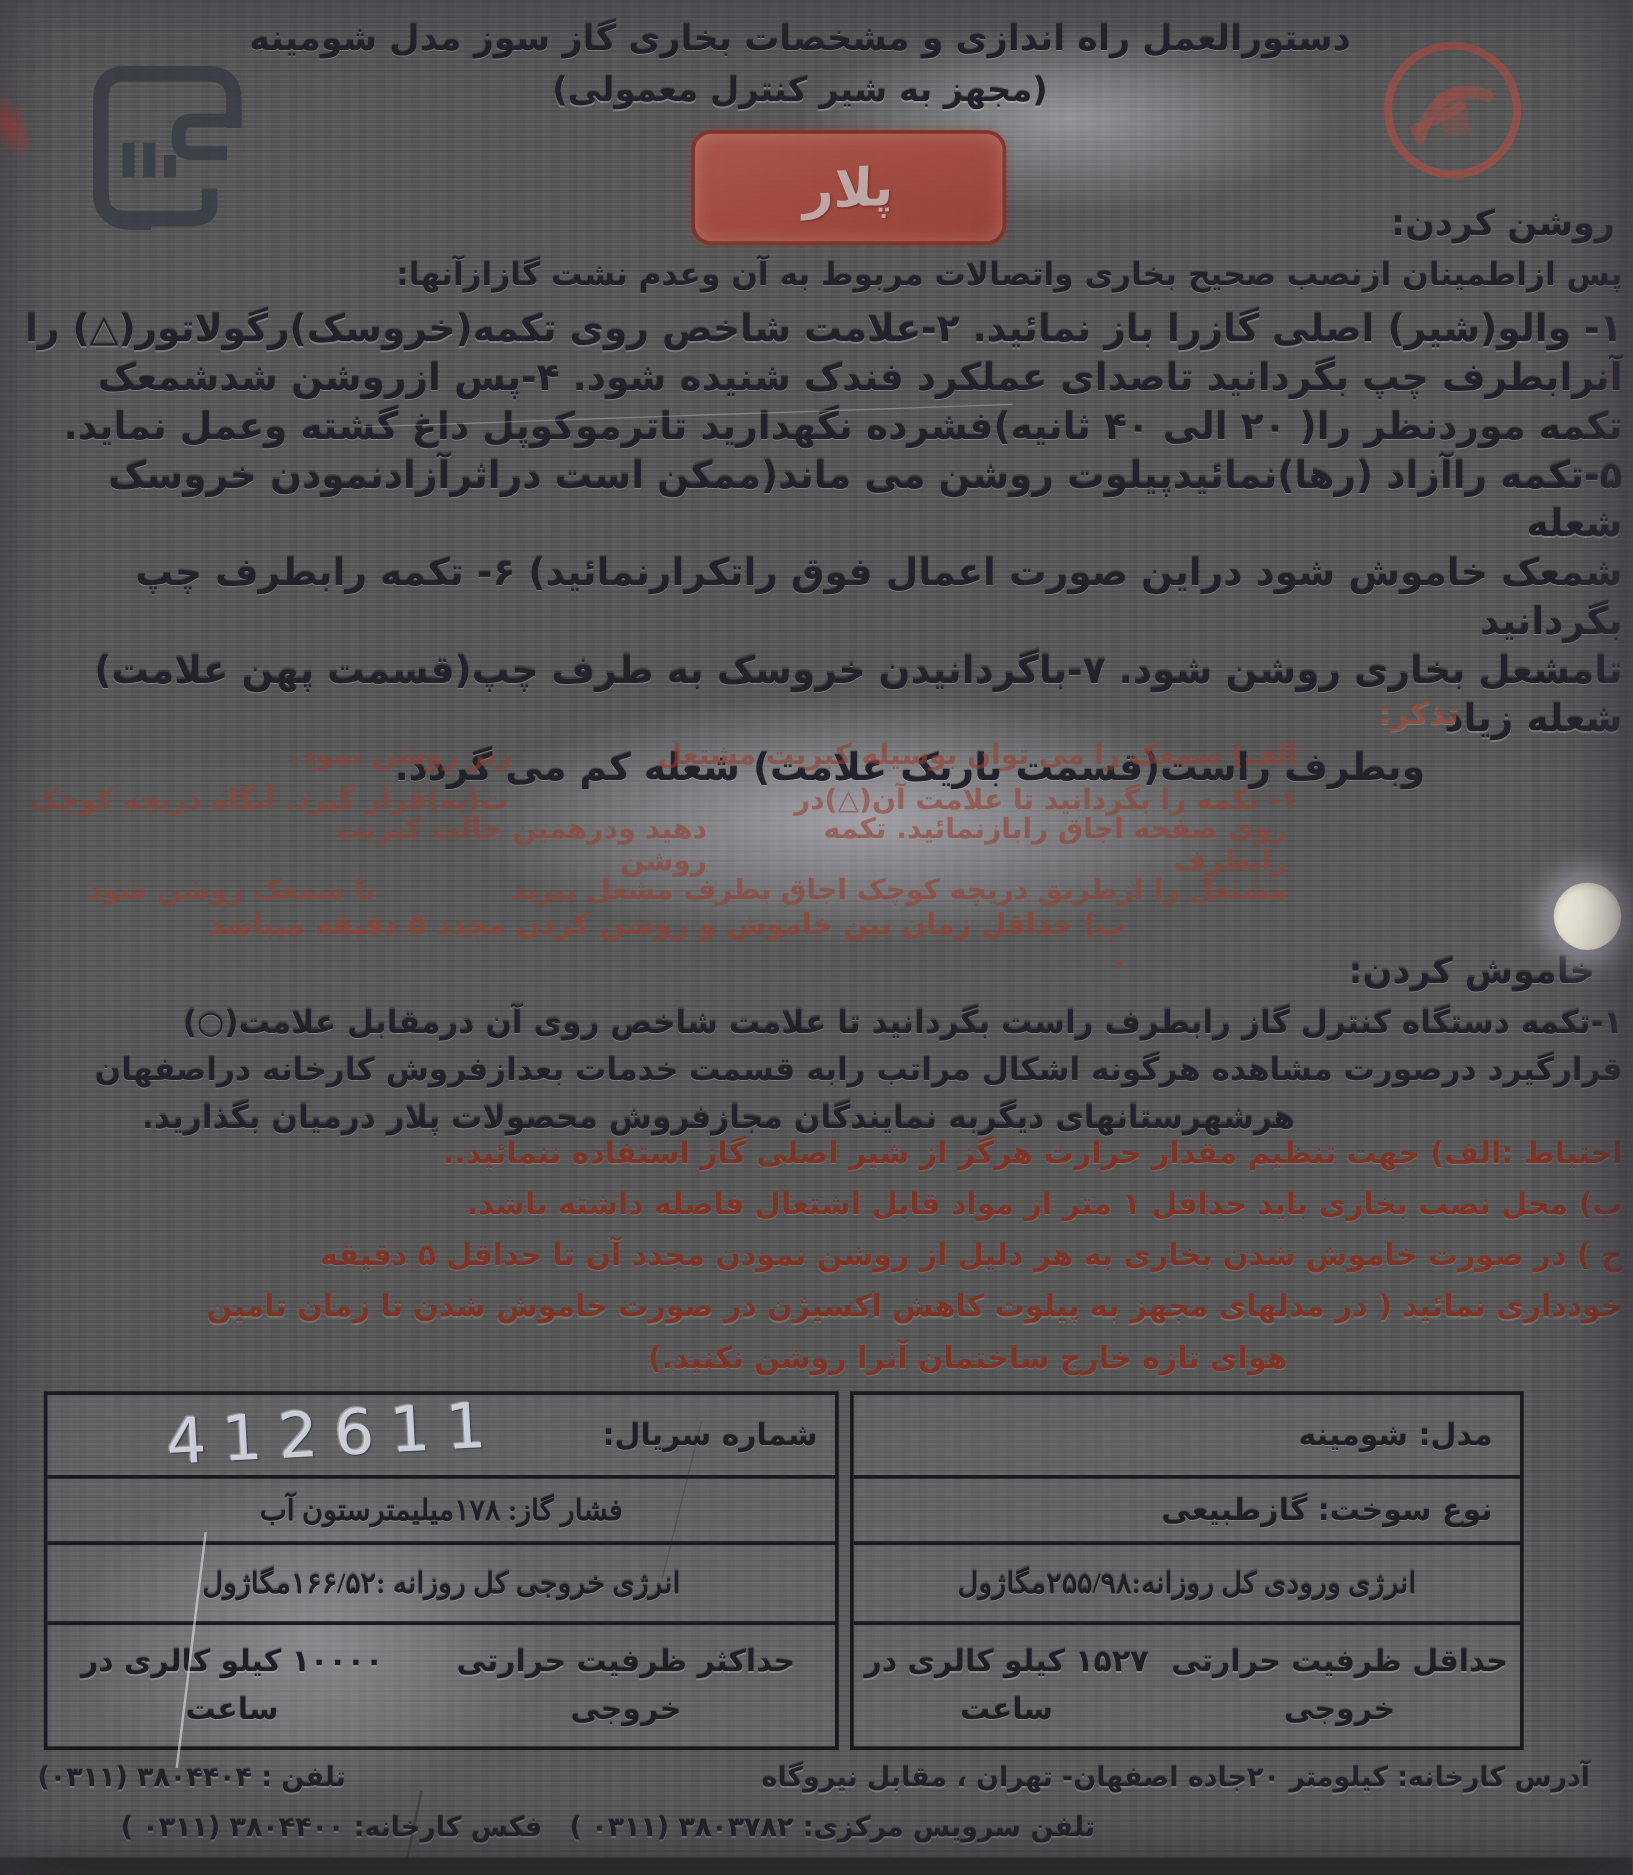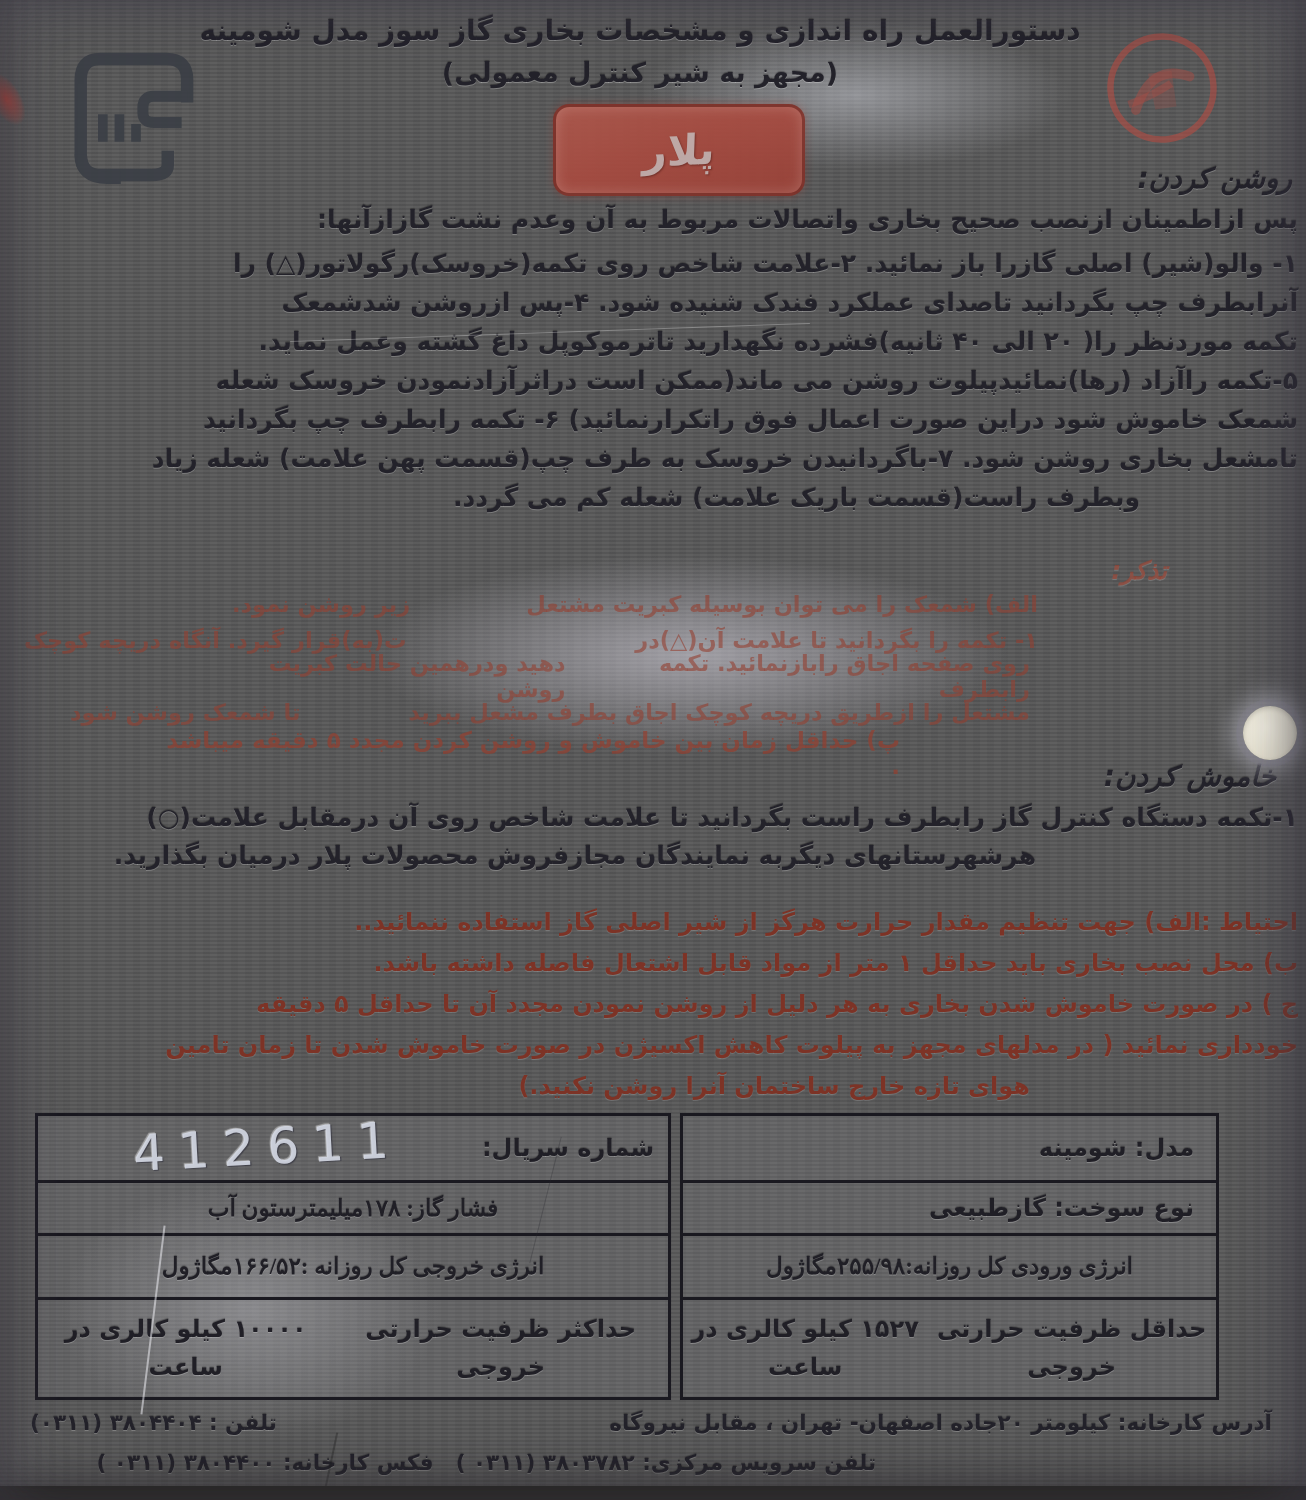--- a/index.html
+++ b/index.html
@@ -46,24 +46,24 @@
     background:linear-gradient(160deg,#b0584c 0%,#a84b40 45%,#9c4238 100%);
     border:3px solid rgba(120,44,36,.8);border-radius:16px;
     box-shadow:0 0 8px rgba(150,60,50,.45), inset 0 0 14px rgba(255,220,210,.25);
     display:flex;align-items:center;justify-content:center;opacity:.92;}
   .polar span{font-size:42px;font-weight:700;color:#cfc9c9;opacity:.8;transform:rotate(-2deg) skewX(-4deg);
     text-shadow:1px 1px 2px rgba(90,30,24,.8);}
 
   .sec{position:absolute;left:10px;width:1288px;z-index:3;direction:rtl;}
   .ink{color:#23222a;text-shadow:0 1px 0 rgba(255,255,255,.22), 0 -1px 1px rgba(0,0,0,.32);}
   .h-black{position:absolute;z-index:3;direction:rtl;font-size:28px;font-weight:700;color:#23222a;
-    text-shadow:0 1px 0 rgba(255,255,255,.22), 0 -1px 1px rgba(0,0,0,.32);font-style:italic;}
+    text-shadow:0 1px 0 rgba(255,255,255,.22), 0 -1px 1px rgba(0,0,0,.32);}
   .lighting-heading{right:14px;top:162px;}
   .lighting-intro{top:205px;text-align:right;padding-right:18px;font-size:25px;font-weight:700;}
-  .lighting-lines{top:244px;text-align:right;padding-right:8px;font-size:25px;font-weight:700;line-height:39px;}
+  .lighting-lines{top:244px;text-align:right;padding-right:8px;font-size:30px;font-weight:700;line-height:39px;}
   .lighting-lines .indent{padding-right:158px;}
 
   .note-heading{right:139px;top:556px;font-size:25px;color:rgba(148,64,48,.7);
     text-shadow:0 1px 1px rgba(255,255,255,.2);}
   .note-rows{top:586px;font-size:22.5px;font-weight:700;color:rgba(148,64,48,.6);}
   .note-rows .nrow{height:36px;display:flex;justify-content:space-between;align-items:center;}
   .note-last{top:727px;right:406px;width:740px;position:absolute;z-index:3;direction:rtl;text-align:right;
     font-size:23px;font-weight:700;color:rgba(150,62,46,.68);}
 
   .off-heading{right:30px;top:760px;}
@@ -172,20 +172,21 @@
       <span>تا شمعک روشن شود</span>
     </div>
   </div>
   <div class="note-last">پ) حداقل زمان بین خاموش و روشن کردن مجدد ۵ دقیقه میباشد .</div>
 
   <div class="hole"></div>
 
   <div class="h-black off-heading">خاموش کردن:</div>
   <div class="sec off-lines ink">
     <div>۱-تکمه دستگاه کنترل گاز رابطرف راست بگردانید تا علامت شاخص روی آن درمقابل علامت(○)</div>
+    <div>قرارگیرد درصورت مشاهده هرگونه اشکال مراتب رابه قسمت خدمات بعدازفروش کارخانه دراصفهان</div>
     <div class="indent">هرشهرستانهای دیگربه نمایندگان مجازفروش محصولات پلار درمیان بگذارید.</div>
   </div>
 
   <div class="sec caution-lines">
     <div>احتیاط :الف) جهت تنظیم مقدار حرارت هرگز از شیر اصلی گاز استفاده ننمائید..</div>
     <div>ب) محل نصب بخاری باید حداقل ۱ متر از مواد قابل اشتعال فاصله داشته باشد.</div>
     <div>ج ) در صورت خاموش شدن بخاری به هر دلیل از روشن نمودن مجدد آن تا حداقل ۵ دقیقه</div>
     <div>خودداری نمائید ( در مدلهای مجهز به پیلوت کاهش اکسیژن در صورت خاموش شدن تا زمان تامین</div>
     <div class="indent">هوای تازه خارج ساختمان آنرا روشن نکنید.)</div>
   </div>

